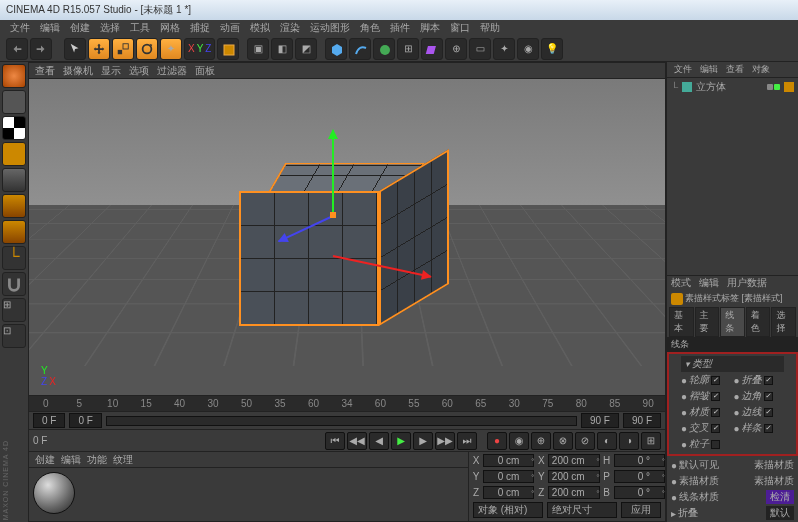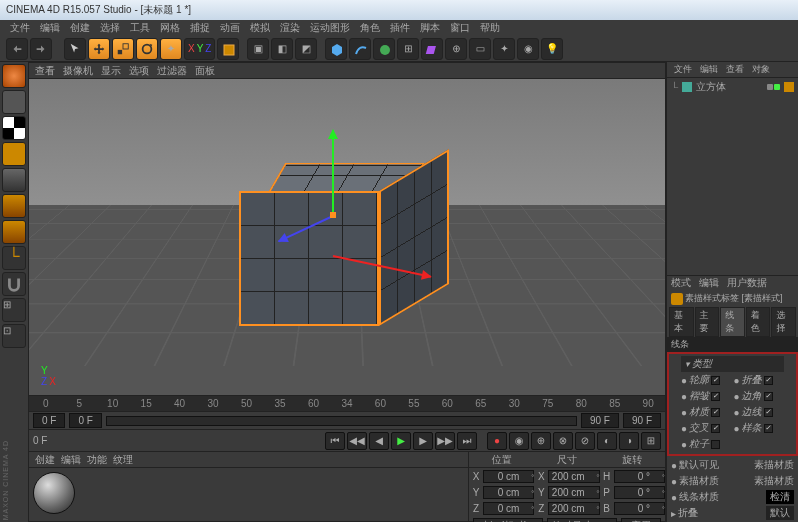--- a/index.html
+++ b/index.html
@@ -294,25 +294,20 @@
           <span>纹理</span>
         </div>
         <div class="mat-body">
           <div style="display:flex;flex-direction:column;align-items:center">
             <div class="mat-ball"></div>
 
           </div>
         </div>
       </div>
       <div class="coord-panel">
-        <div class="coord-hdr">
-          <span>位置</span>
-          <span>尺寸</span>
-          <span>旋转</span>
-        </div>
         <div class="coord-row">
             <span class="l">X</span>
             <span class="cell">0 cm</span>
             <span class="l">X</span>
             <span class="cell">200 cm</span>
             <span class="l">H</span>
             <span class="cell">0 °</span>
           </div>
         <div class="coord-row">
             <span class="l">Y</span>
@@ -445,21 +440,21 @@
         <div class="row">
             <span>●</span>
             <span>素描材质</span>
             <span style="flex:1"></span>
             <span>素描材质</span>
           </div>
         <div class="row">
             <span>●</span>
             <span>线条材质</span>
             <span style="flex:1"></span>
-            <span class="field" style="background:#000000;padding:0 4px">检清</span>
+            <span class="field" style="background:#4c1d95;padding:0 4px">检清</span>
           </div>
         <div class="row">
             <span>▸</span>
             <span>折叠</span>
             <span style="flex:1"></span>
             <span class="field" style="background:#222;padding:0 4px">默认</span>
           </div>
       </div>
     </div>
   </div>

